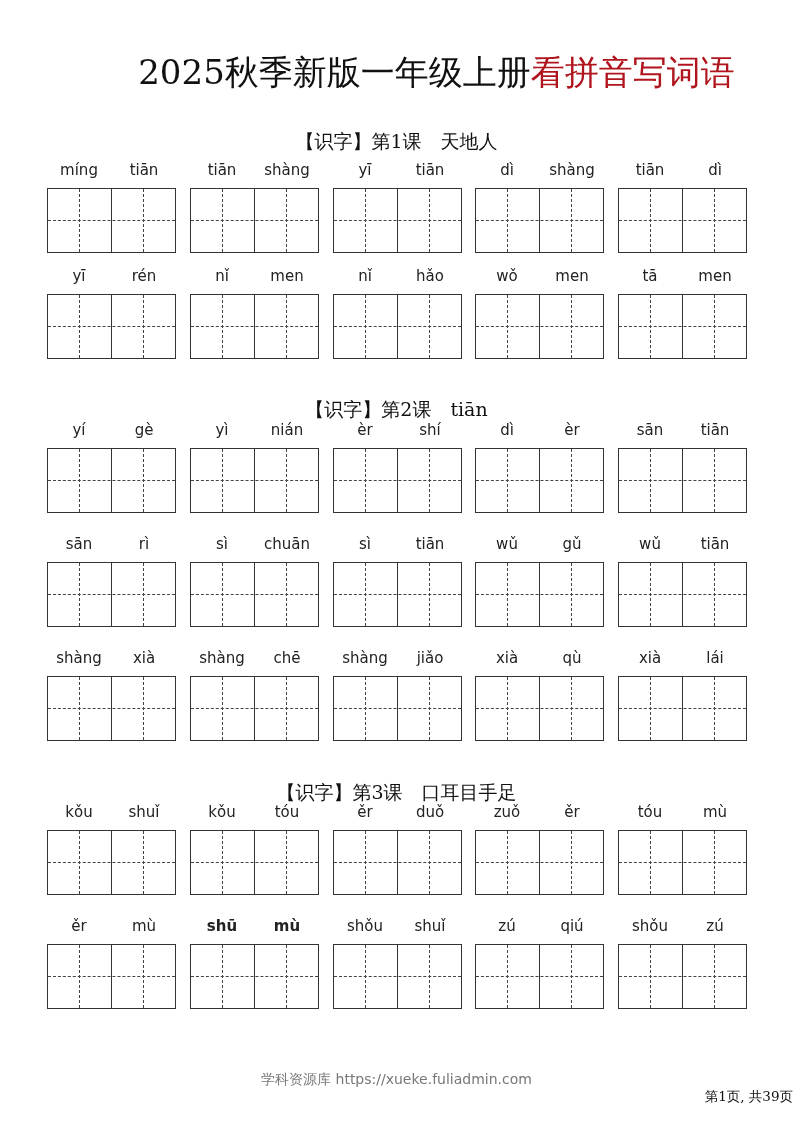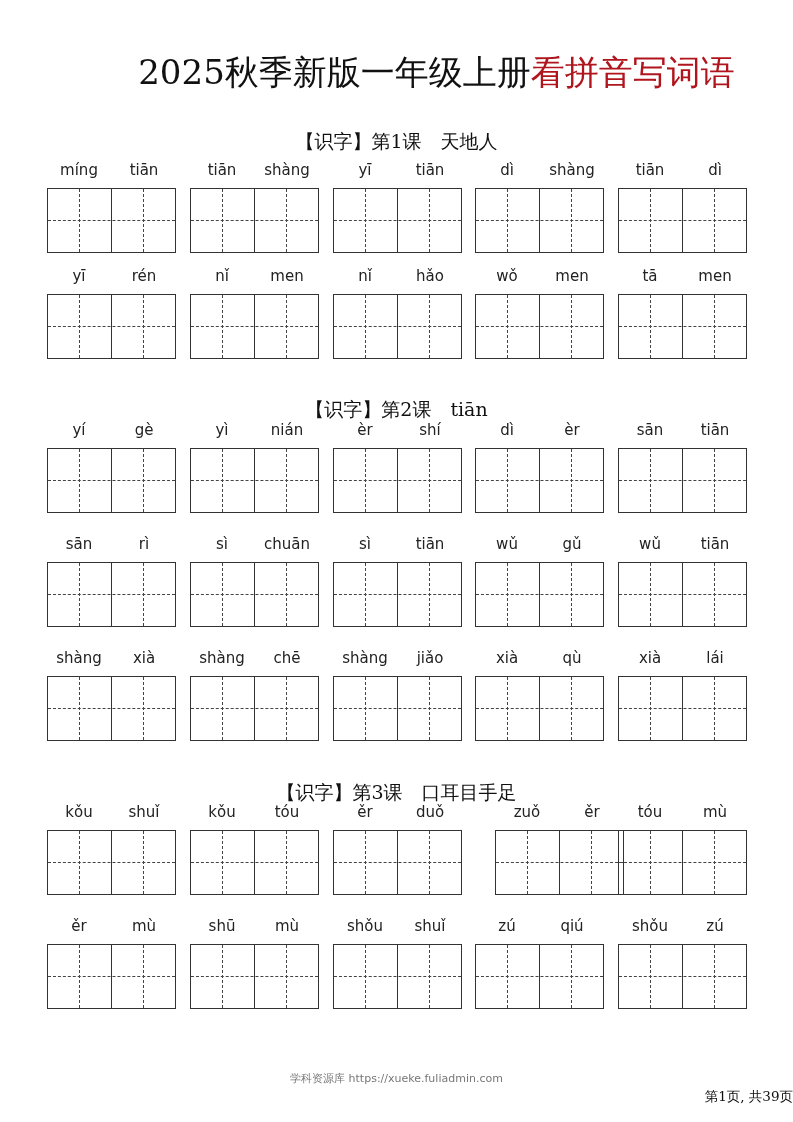--- a/index.html
+++ b/index.html
@@ -16,21 +16,21 @@
         font-family: "DejaVu Sans", sans-serif; font-size: 15px; line-height: 20px; color: #222; white-space: nowrap; }
   .py.l { left: 0; }
   .py.r { left: 65px; }
   .boxes { position: absolute; top: 28px; left: 0; width: 127px; height: 63px;
            border: 1.5px solid #333; }
   .boxes .mid { position: absolute; left: 63px; top: 0; width: 0; height: 100%; border-left: 1.5px solid #333; }
   .boxes .hdash { position: absolute; left: 0; top: 31px; width: 100%; height: 0; border-top: 1.3px dashed #444; }
   .boxes .vdash1 { position: absolute; left: 31px; top: 0; height: 100%; width: 0; border-left: 1.3px dashed #444; }
   .boxes .vdash2 { position: absolute; left: 95px; top: 0; height: 100%; width: 0; border-left: 1.3px dashed #444; }
   .footer1 { position: absolute; top: 1071px; left: 0; width: 793px; text-align: center;
-             font-family: "DejaVu Sans", sans-serif; font-size: 11px; color: #777; }
+             font-family: "DejaVu Sans", sans-serif; font-size: 14px; color: #777; }
   .footer2 { position: absolute; top: 1088px; left: 0; width: 793px; text-align: right;
              font-family: "DejaVu Serif", serif; font-size: 13.5px; color: #111; }
 </style>
 </head>
 <body>
 
 <div class="title"><span>2025秋季新版一年级上册</span><span class="accent">看拼音写词语</span></div>
 
 <div class="lesson" style="top:108px">【识字】第1课　天地人</div>
 <div class="lesson" style="top:376px">【识字】第2课　tiān</div>
@@ -321,21 +321,21 @@
       <div class="group" style="left: 333px;">
         <span class="py l">ěr</span>
         <span class="py r">duǒ</span>
         <div class="boxes">
           <div class="vdash1"></div>
           <div class="vdash2"></div>
           <div class="hdash"></div>
           <div class="mid"></div>
         </div>
       </div>
-      <div class="group" style="left: 495px;">
+      <div class="group" style="left: 475px;">
         <span class="py l">zuǒ</span>
         <span class="py r">ěr</span>
         <div class="boxes">
           <div class="vdash1"></div>
           <div class="vdash2"></div>
           <div class="hdash"></div>
           <div class="mid"></div>
         </div>
       </div>
       <div class="group" style="left: 618px;">
@@ -353,21 +353,21 @@
       <div class="group" style="left: 47px;">
         <span class="py l">ěr</span>
         <span class="py r">mù</span>
         <div class="boxes">
           <div class="vdash1"></div>
           <div class="vdash2"></div>
           <div class="hdash"></div>
           <div class="mid"></div>
         </div>
       </div>
-      <div class="group" style="left: 190px;">
+      <div class="group" style="left: 190px; font-weight: bold;">
         <span class="py l">shū</span>
         <span class="py r">mù</span>
         <div class="boxes">
           <div class="vdash1"></div>
           <div class="vdash2"></div>
           <div class="hdash"></div>
           <div class="mid"></div>
         </div>
       </div>
       <div class="group" style="left: 333px;">

